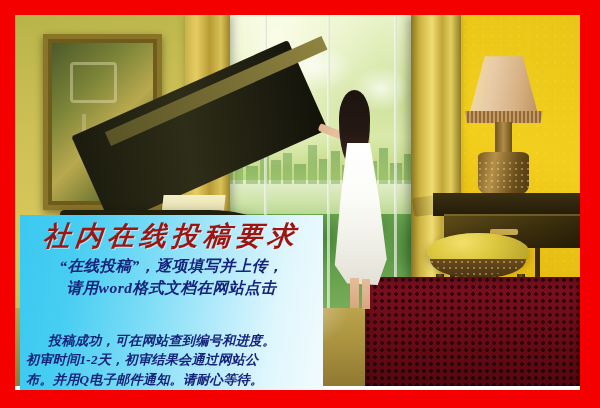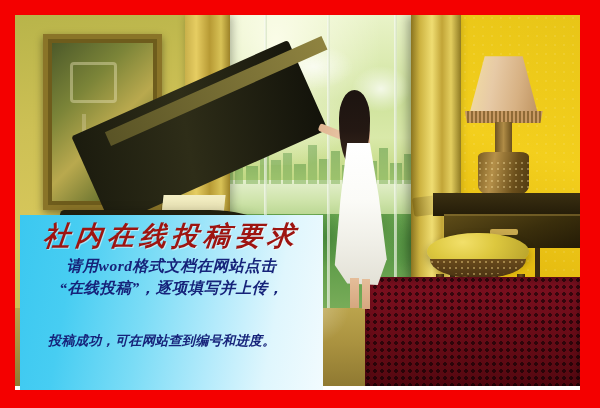--- a/index.html
+++ b/index.html
@@ -462,23 +462,25 @@
     <div class="stool-leg" style="left:84%;   top:69.5%"></div>
     <div class="stool-leg" style="left:88.8%; top:69%"></div>
 
     <div class="carpet"></div>
     <div class="bottom-strip"></div>
 
     <div id="caption">
       <div class="caption-title">社内在线投稿要求</div>
 
       <div class="caption-block-1">
+        <div class="nowrap">“在线投稿”，逐项填写并上传，</div>
         <div class="nowrap">请用word格式文档在网站点击</div>
-        <div class="nowrap">“在线投稿”，逐项填写并上传，</div>
       </div>
 
       <div class="caption-block-2">
         <span class="indent nowrap">投稿成功，可在网站查到编号和进度。</span>
+        <span class="nowrap" style="display:block">初审时间1-2天，初审结果会通过网站公</span>
+        <span class="nowrap" style="display:block">布。并用Q电子邮件通知。请耐心等待。</span>
       </div>
     </div>
 
   </div>
 </div>
 
 </body></html>

